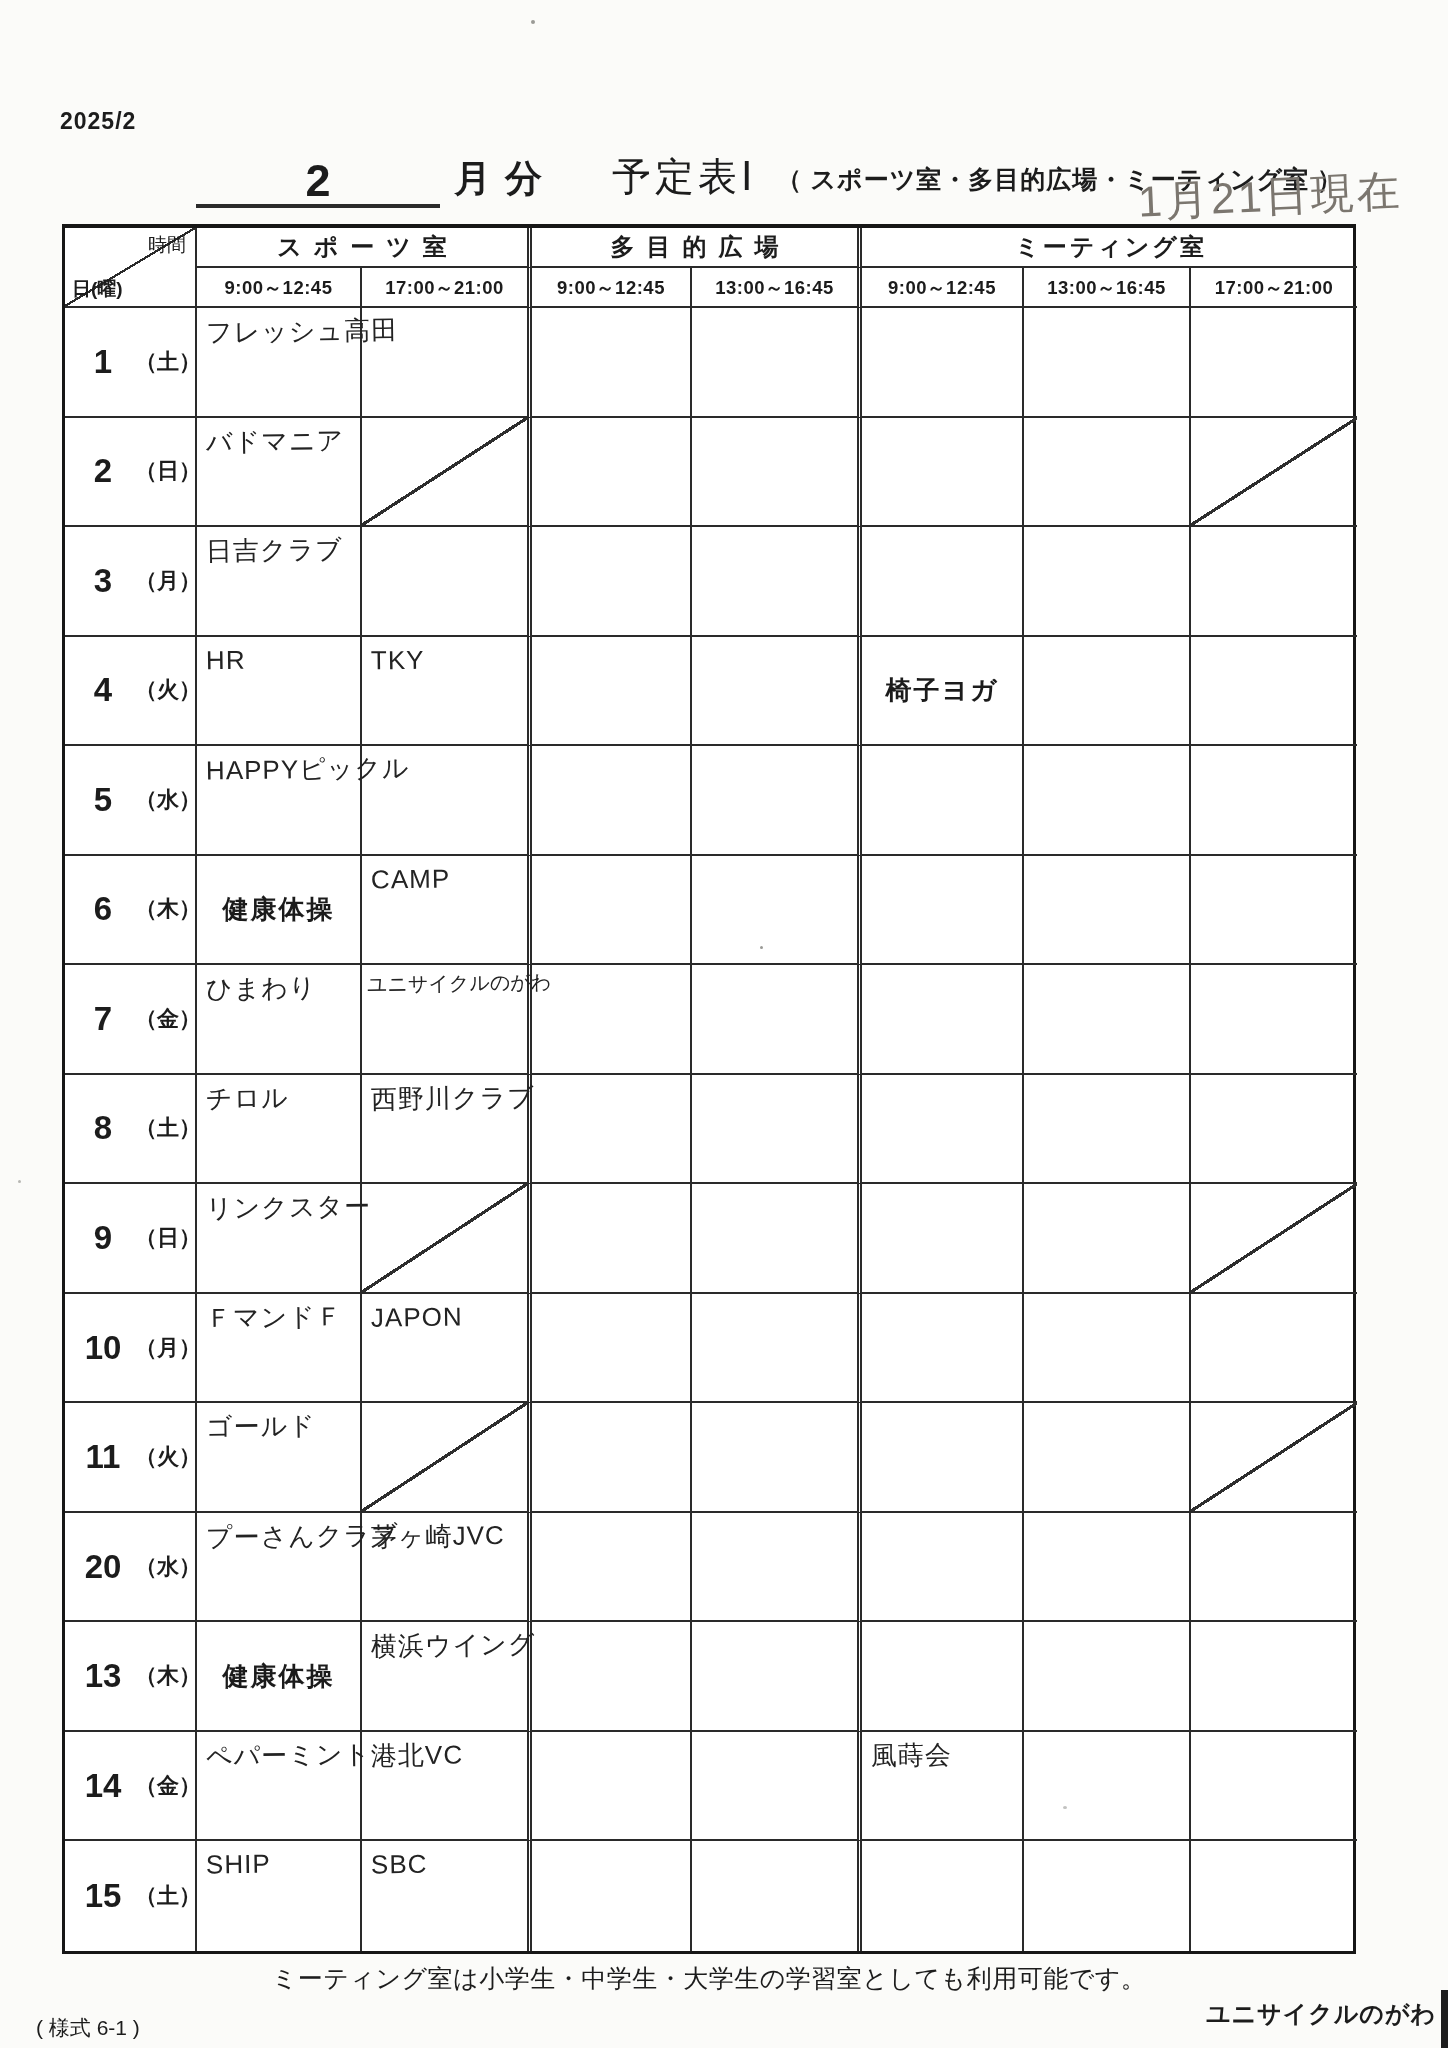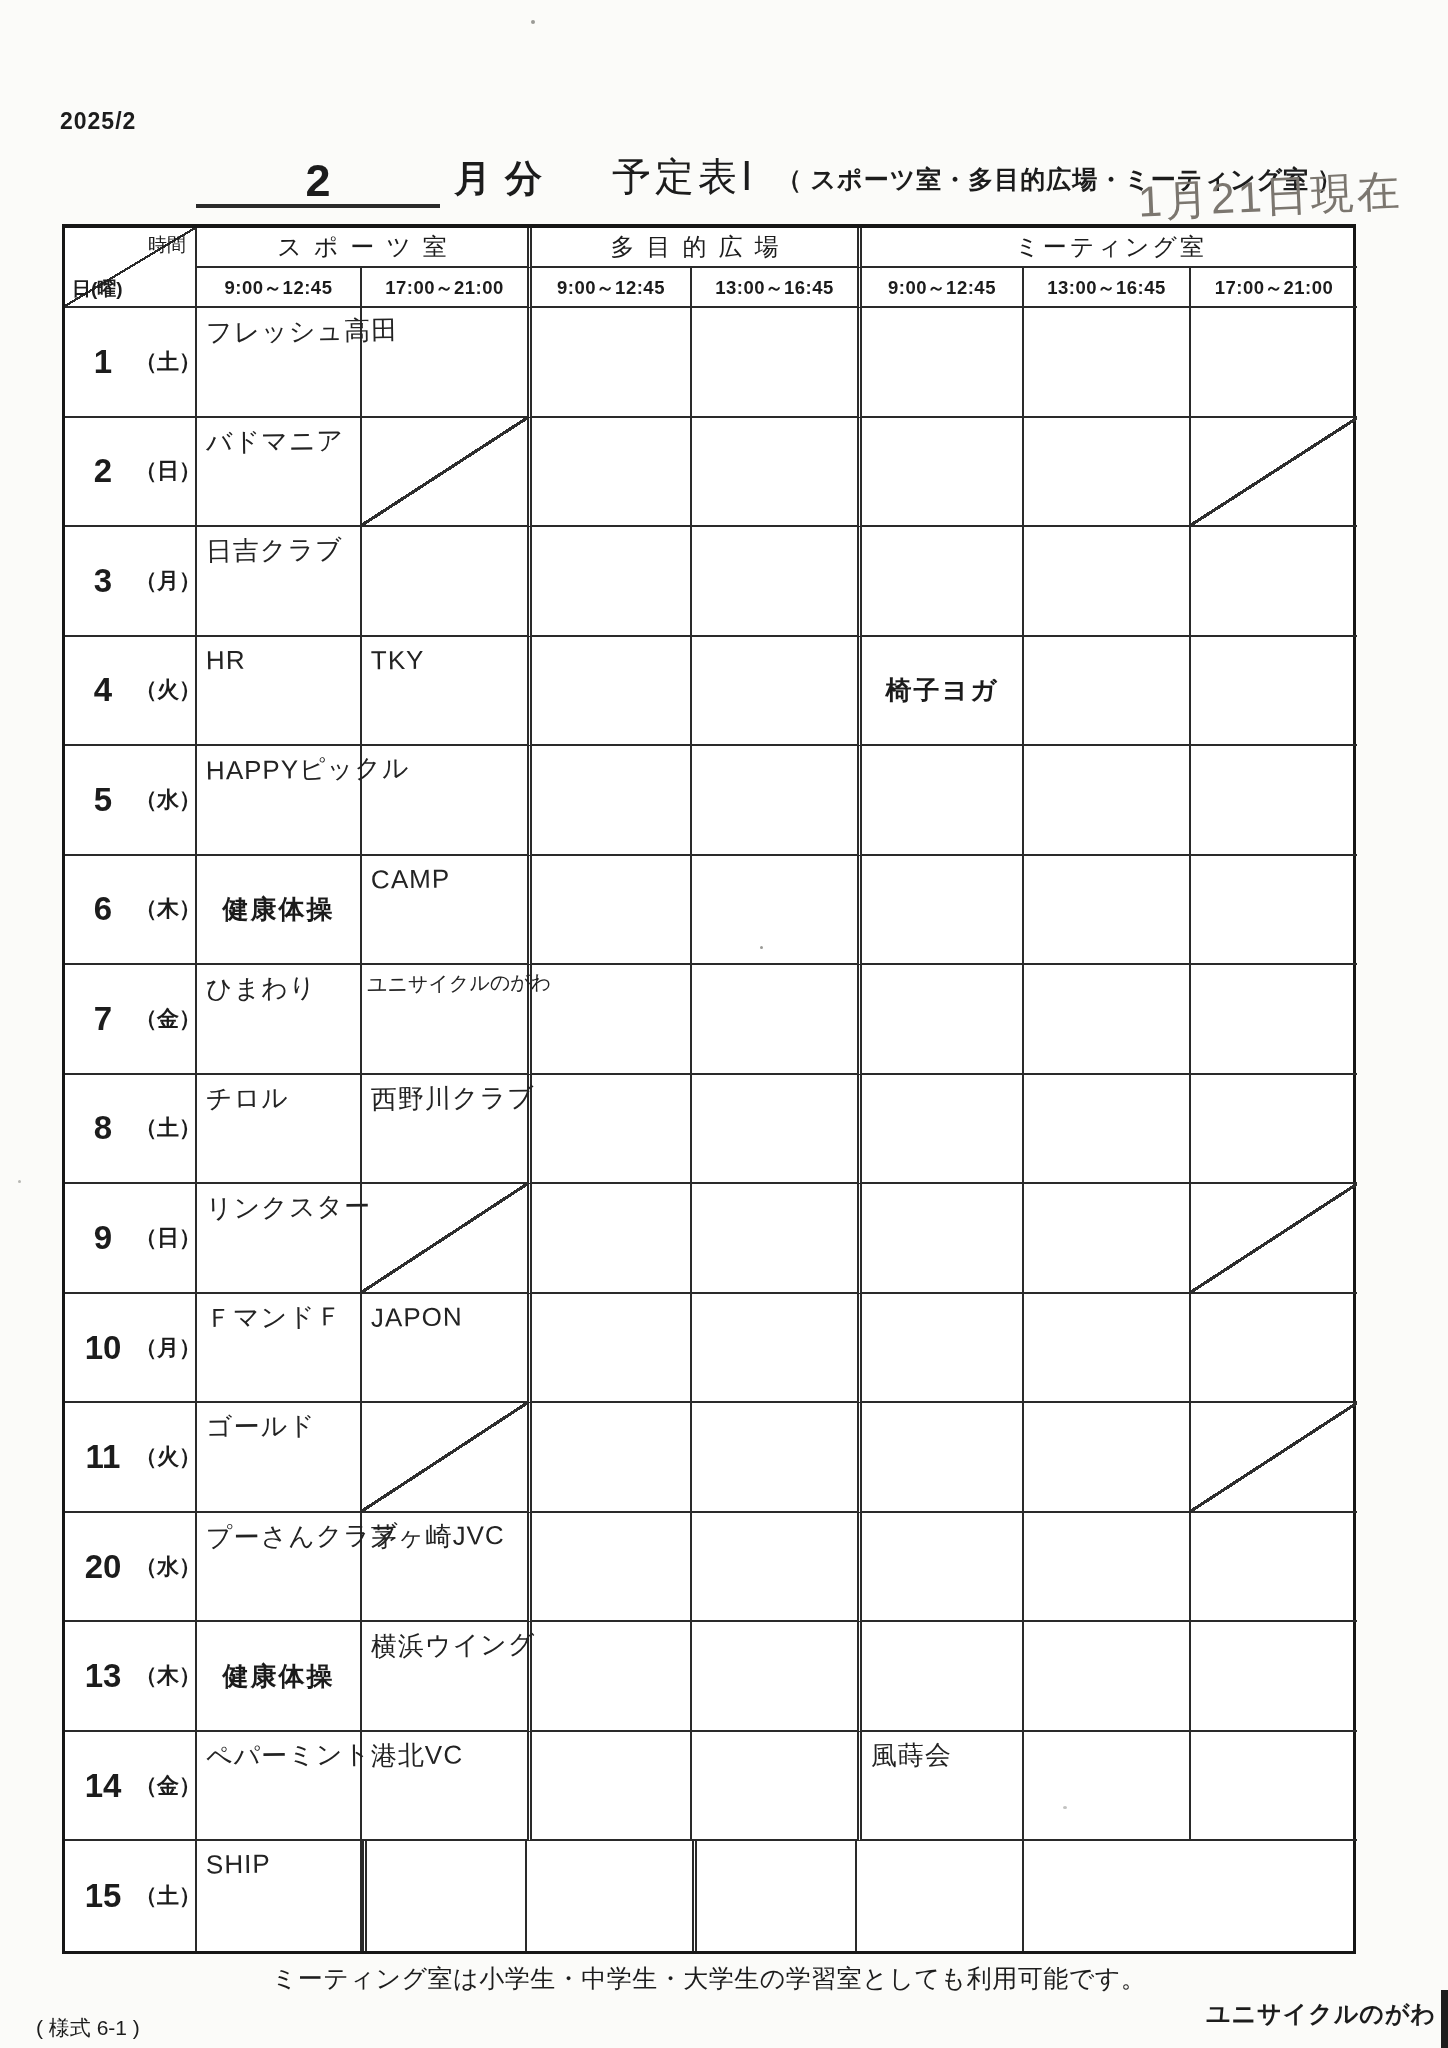--- a/index.html
+++ b/index.html
@@ -34,21 +34,21 @@
   .c.dl{border-left:5px double #2a2a2a;}
   .c.nbb{border-bottom:none;}
   
   .corner{grid-row:span 2;
     background:linear-gradient(to bottom right,
       transparent calc(50% - 1.2px),#2a2a2a calc(50% - 1.2px),
       #2a2a2a calc(50% + 1.2px),transparent calc(50% + 1.2px));}
   .corner .tl{position:absolute;top:4px;right:9px;font-size:19px;font-weight:400;}
   .corner .bl{position:absolute;bottom:4px;left:7px;font-size:19px;font-weight:700;}
   .room{display:flex;align-items:center;justify-content:center;
-        font-size:24px;font-weight:400;letter-spacing:12px;text-indent:12px;}
+        font-size:24px;font-weight:700;letter-spacing:12px;text-indent:12px;}
   .room.tight{letter-spacing:3px;text-indent:3px;}
   .room.s2{grid-column:span 2;}
   .room.s3{grid-column:span 3;}
   .time{display:flex;align-items:center;justify-content:center;
         font-size:18.5px;font-weight:700;letter-spacing:.5px;}
   
   .day{display:flex;align-items:center;padding-left:18px;gap:12px;}
   .num{font-size:33px;font-weight:700;min-width:40px;text-align:center;}
   .wd{font-size:22px;font-weight:700;}
   
@@ -303,20 +303,23 @@
     </div>
     <div class="c e"></div>
     <div class="c e nbr"></div>
     <div class="c day nbb">
       <span class="num">15</span>
       <span class="wd">（土）</span>
     </div>
     <div class="c e  nbb">
       <span class="hand">SHIP</span>
     </div>
+    <div class="c e nbr nbb">
+      <span class="hand">SBC</span>
+    </div>
     <div class="c e dl nbb"></div>
     <div class="c e nbr nbb"></div>
     <div class="c e dl nbb"></div>
     <div class="c e  nbb"></div>
     <div class="c e nbr nbb"></div>
   </div>
 
 <div class="abs note">ミーティング室は小学生・中学生・大学生の学習室としても利用可能です。</div>
 <div class="abs org">ユニサイクルのがわ</div>
 <div class="abs form-code">( 様式 6-1 )</div>

